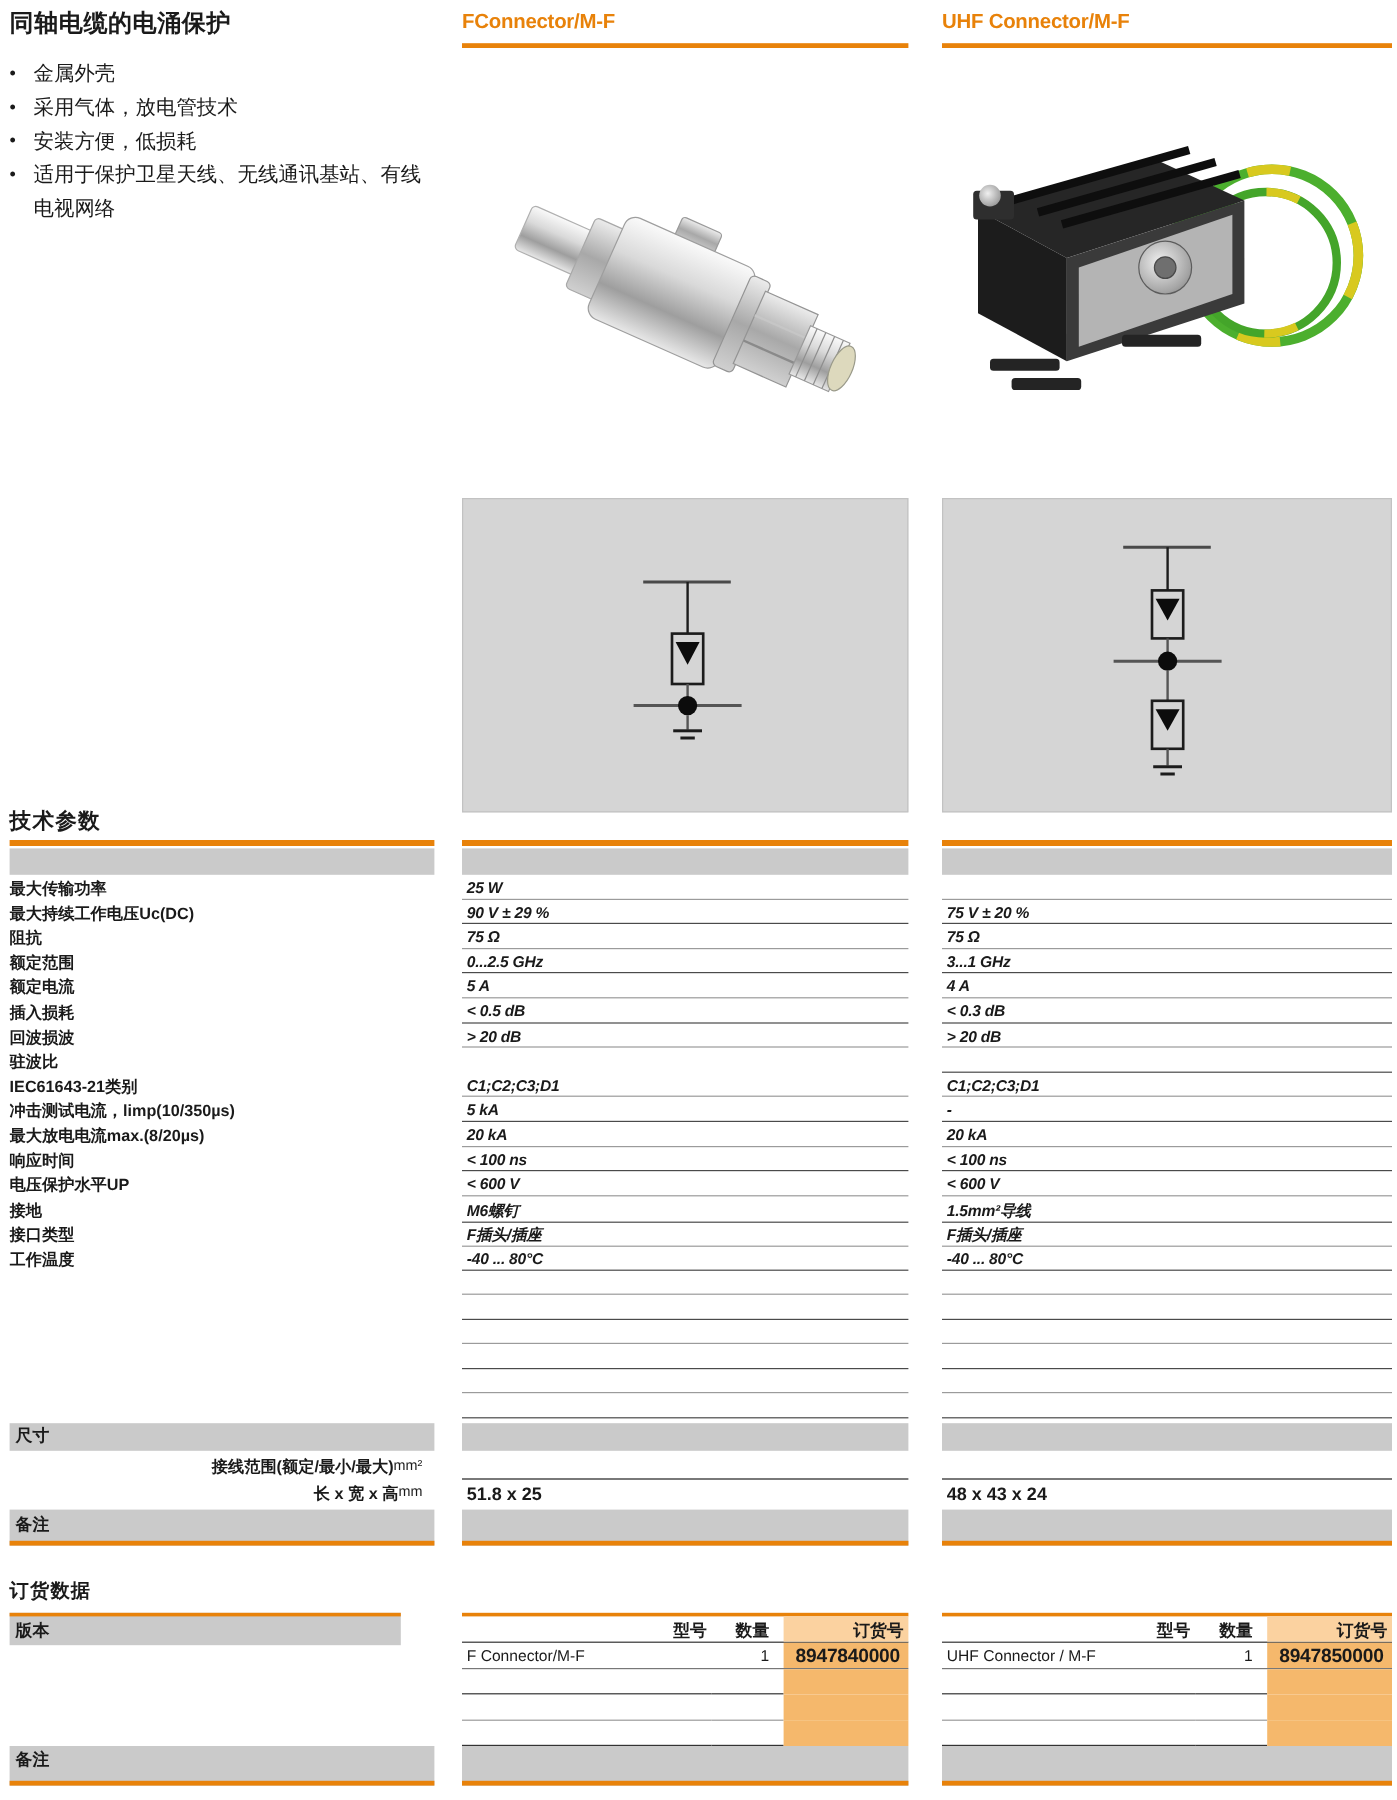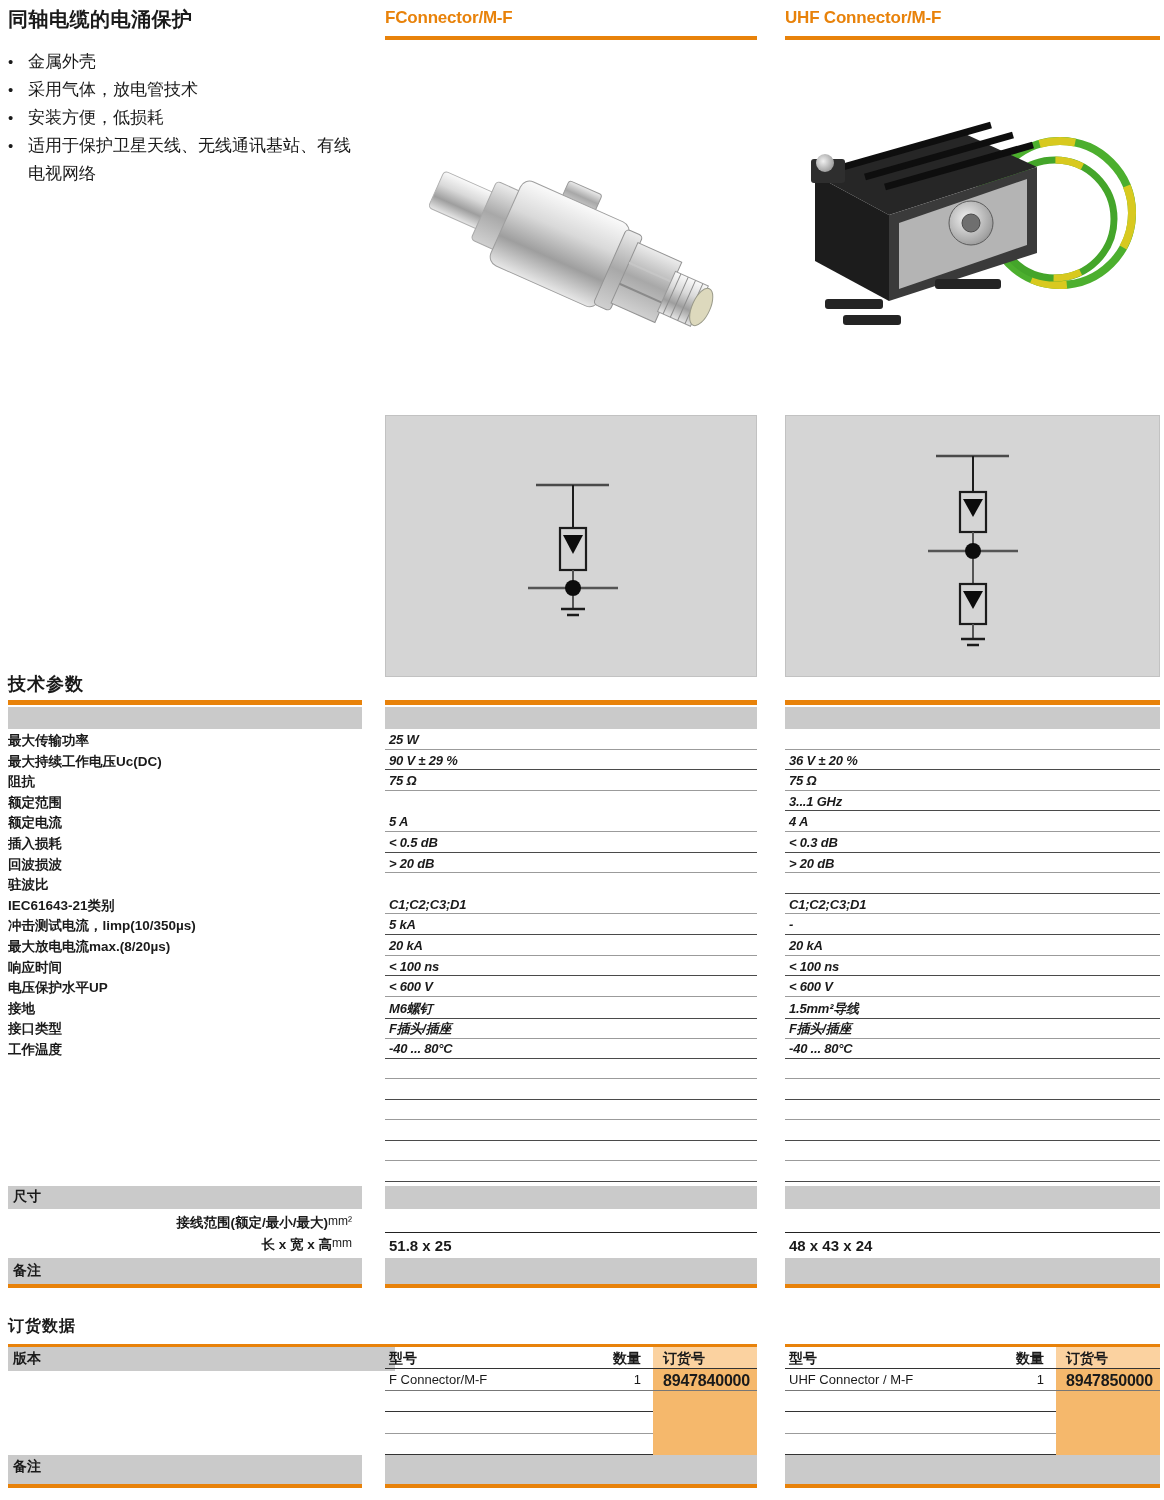--- a/index.html
+++ b/index.html
@@ -60,28 +60,28 @@
   .dlab{grid-column:1;display:flex;justify-content:flex-end;font-size:13.5px;font-weight:bold;padding-top:3px;}
   .dunit{font-size:12px;font-weight:normal;padding-right:10px;}
   .dval{font-size:15px;font-weight:bold;padding:4px 0 0 4px;}
   .dval.b{border-bottom:1px solid #222;}
 
   .notebar{top:1258px;height:30px;background:var(--graybar);border-bottom:4px solid var(--orange);font-size:14px;font-weight:bold;padding:4px 0 0 5px;}
   .note-l{left:8px;width:354px;} .note-m{left:385px;width:372px;} .note-r{left:785px;width:375px;}
 
   
   .order-title{top:1316px;font-size:16px;font-weight:bold;letter-spacing:1px;}
-  .verbar{left:8px;top:1344px;width:387px;height:27px;border-top:3px solid var(--orange);background:var(--graybar);font-size:14px;font-weight:bold;padding:3px 0 0 5px;}
+  .verbar{left:8px;top:1344px;width:326px;height:27px;border-top:3px solid var(--orange);background:var(--graybar);font-size:14px;font-weight:bold;padding:3px 0 0 5px;}
 
   .order-table{top:1344px;}
   .ot-m{left:385px;width:372px;} .ot-r{left:785px;width:375px;}
   .orow{display:grid;grid-template-columns:1fr 60px 104px;}
   .ohead{height:25px;border-top:3px solid var(--orange);border-bottom:1px solid #333;}
   .ocell{font-size:13px;padding:3px 4px 0 4px;overflow:hidden;white-space:nowrap;}
-  .ohead .ocell{font-weight:bold;font-size:14px;padding-top:3px;}
+  .ohead .ocell{font-weight:bold;font-size:14px;padding-top:3px;text-align:right;}
   .oqty{text-align:right;padding-right:12px;}
   .oord{background:var(--orange-light);padding-left:10px;}
   .ohead .oord{background:var(--orange-pale);}
   .odata{height:22px;border-bottom:1px solid #777;}
   .odata .onum{font-weight:bold;font-size:16px;letter-spacing:-.2px;}
   .oempty{height:21.3px;}
   .oempty .otype,.oempty .oqty{border-bottom:1px solid #9b9b9b;}
   .oempty.dark .otype,.oempty.dark .oqty{border-bottom-color:#333;}
 
   .botbar{top:1455px;height:33px;background:var(--graybar);border-bottom:4px solid var(--orange);font-size:14px;font-weight:bold;padding:3px 0 0 5px;}
@@ -228,29 +228,30 @@
   <div class="abs gbar gbar-r"></div>
   <div class="abs tech-rows" id="tech-rows">
       <div class="trow">
         <div class="tlabel">最大传输功率</div>
         <div class="tval cF">25 W</div>
         <div class="tval cU"></div>
       </div>
       <div class="trow">
         <div class="tlabel">最大持续工作电压Uc(DC)</div>
         <div class="tval cF dark">90 V ± 29 %</div>
-        <div class="tval cU dark">36 V ± 20 %</div>
+        <div class="tval cU dark">75 V ± 20 %</div>
       </div>
       <div class="trow">
         <div class="tlabel">阻抗</div>
         <div class="tval cF">75 Ω</div>
         <div class="tval cU">75 Ω</div>
       </div>
       <div class="trow">
         <div class="tlabel">额定范围</div>
+        <div class="tval cF dark">0...2.5 GHz</div>
         <div class="tval cU dark">3...1 GHz</div>
       </div>
       <div class="trow">
         <div class="tlabel">额定电流</div>
         <div class="tval cF">5 A</div>
         <div class="tval cU">4 A</div>
       </div>
       <div class="trow">
         <div class="tlabel">插入损耗</div>
         <div class="tval cF dark">&lt; 0.5 dB</div>

